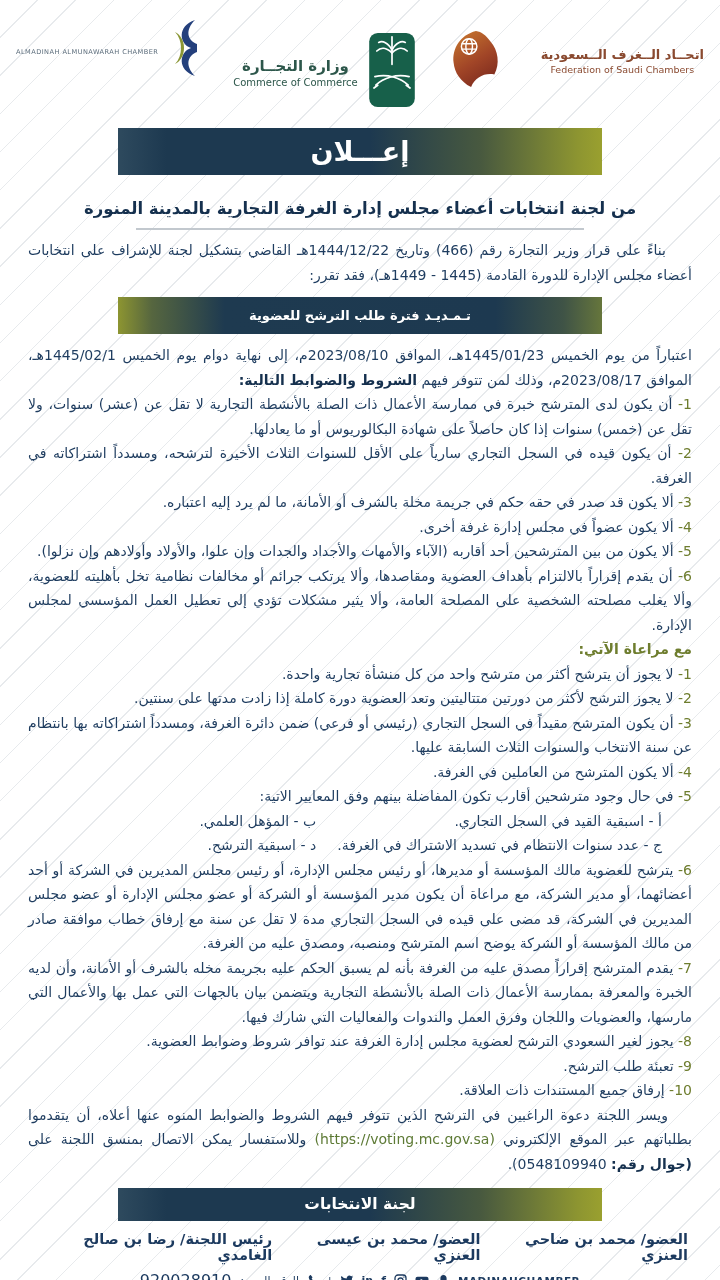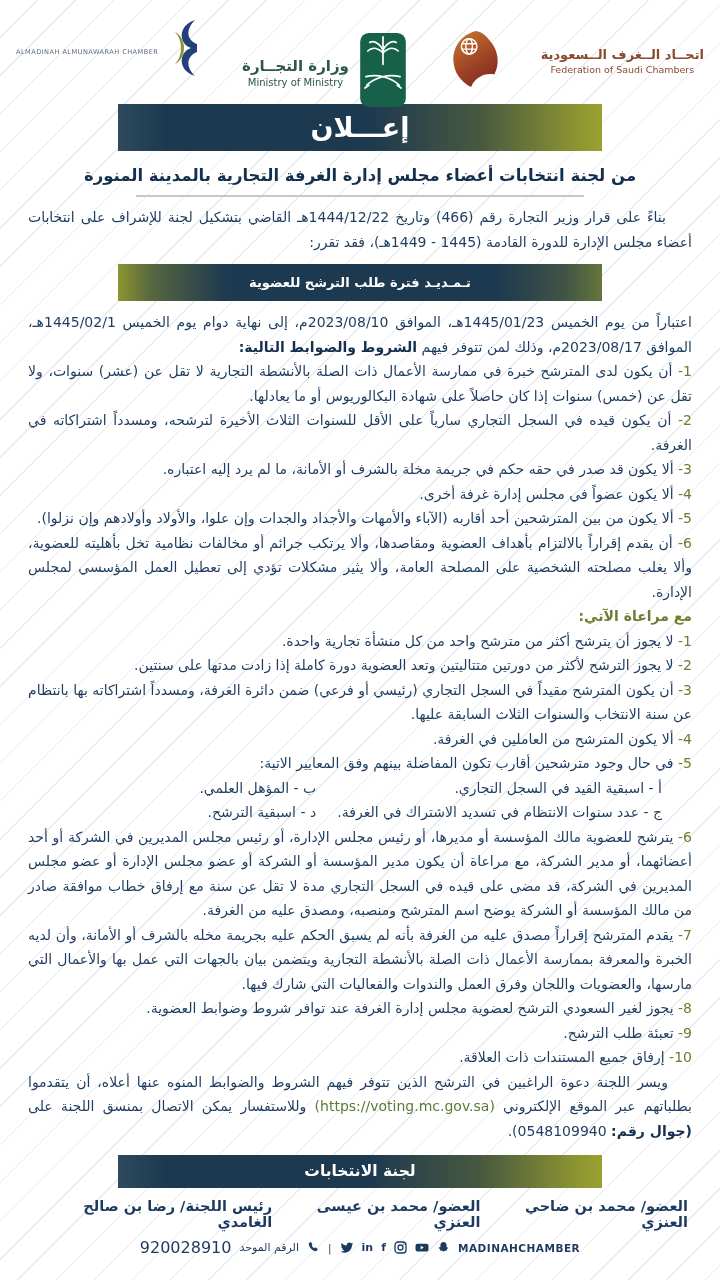--- a/index.html
+++ b/index.html
@@ -42,37 +42,37 @@
   .federation-text { text-align:center; margin-left:6px; }
   .federation-ar { font-size:13px; font-weight:bold; color:#8a4a30; direction:rtl; }
   .federation-en { font-size:9.5px; color:#8a4a30; margin-top:2px; }
 
   
   .banner {
     width: 484px; margin: 0 auto;
     color:#fff; text-align:center;
   }
   .banner-title {
-    height: 47px; line-height:47px;
+    margin-top: 24px; height: 47px; line-height:47px;
     font-size: 27px; font-weight: bold;
     background: linear-gradient(90deg,#2e4a5e 0%,#1d3950 10%,#1d3950 52%,#48593f 75%,#8d9531 95%,#9aa02f 100%);
   }
   .banner-extension {
     margin-top: 10px; height: 37px; line-height:37px;
     font-size: 13px; font-weight: bold;
     background: linear-gradient(90deg,#8d9531 0%,#56663f 7%,#1e3a50 22%,#1d3950 78%,#3f5346 92%,#66763c 100%);
   }
   .banner-committee {
     margin-top: 12px; height: 33px; line-height:33px;
     font-size: 15.5px; font-weight: bold;
     background: linear-gradient(90deg,#2e4a5e 0%,#1d3950 10%,#1d3950 52%,#48593f 75%,#8d9531 95%,#9aa02f 100%);
   }
 
   .subtitle {
-    margin-top: 15px; text-align:center;
+    margin-top: 24px; text-align:center;
     font-size: 16.5px; font-weight: bold; color:#15304e;
   }
   .subtitle-rule { width: 448px; margin: 10px auto 0; border-bottom: 2px solid #c2c8ce; }
 
   
   .main { padding: 0 28px; font-size: 14px; line-height: 24.5px; }
   .intro { margin-top: 8px; text-align: justify; text-indent: 26px; }
   .para { margin-top: 9px; text-align: justify; }
   .item { text-align: justify; }
   .num { color:#6e7d2e; }
@@ -121,21 +121,21 @@
           <svg width="42" height="60" viewBox="0 0 40 60">
             <path d="M30 2 C12 8 14 26 26 30 C14 34 12 52 30 58 C20 48 22 38 32 34 L32 26 C22 22 20 12 30 2Z" fill="#24407c"></path>
             <path d="M10 14 C22 20 22 40 10 46 C18 38 18 22 10 14Z" fill="#8a9634"></path>
           </svg>
         </span>
       </div>
 
       <div class="logo-block ministry">
         <div class="ministry-text">
           <div class="ministry-ar">وزارة التجــارة</div>
-          <div class="ministry-en">Ministry of Ministry</div>
+          <div class="ministry-en">Commerce of Commerce</div>
         </div>
         <span>
           <svg width="48" height="76" viewBox="0 0 50 80">
             <rect x="1" y="1" width="48" height="78" rx="9" fill="#17604a"></rect>
             <g stroke="#ffffff" stroke-width="1.8" fill="none" stroke-linecap="round">
               <path d="M25 20 v14"></path>
               <path d="M25 22 C19 16 13 16 9 20"></path>
               <path d="M25 22 C31 16 37 16 41 20"></path>
               <path d="M25 19 C21 11 15 9 11 11"></path>
               <path d="M25 19 C29 11 35 9 39 11"></path>

